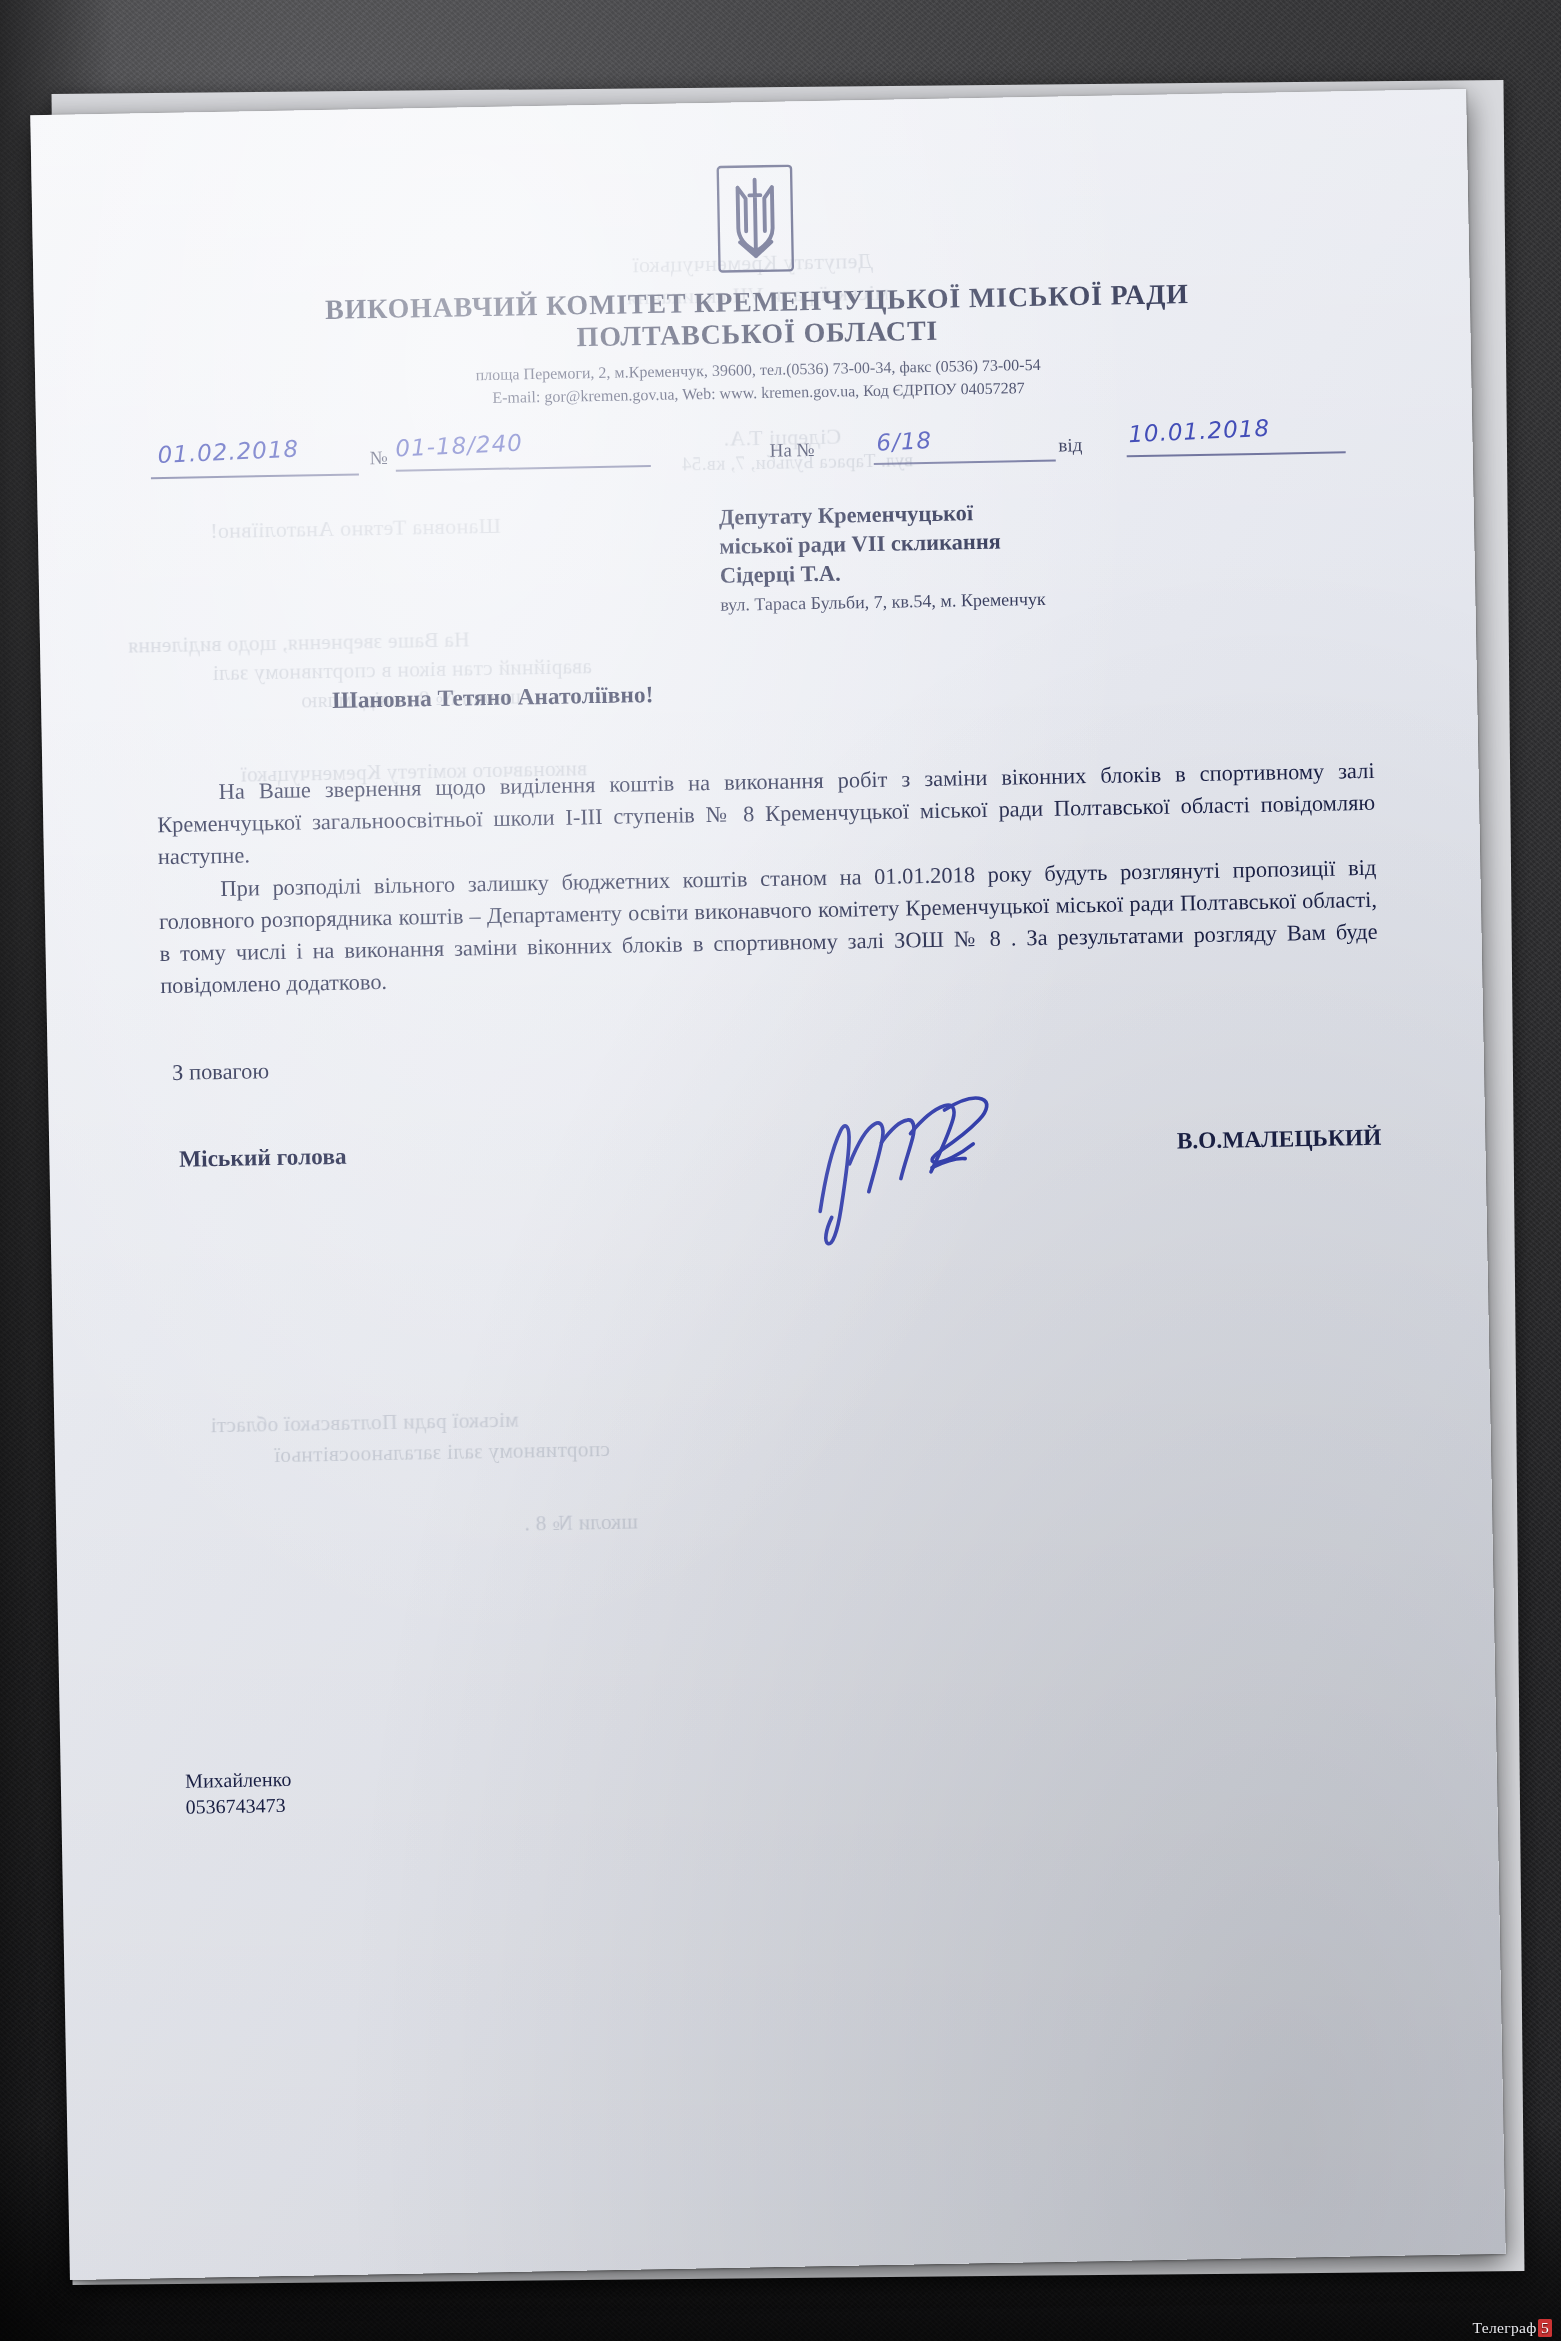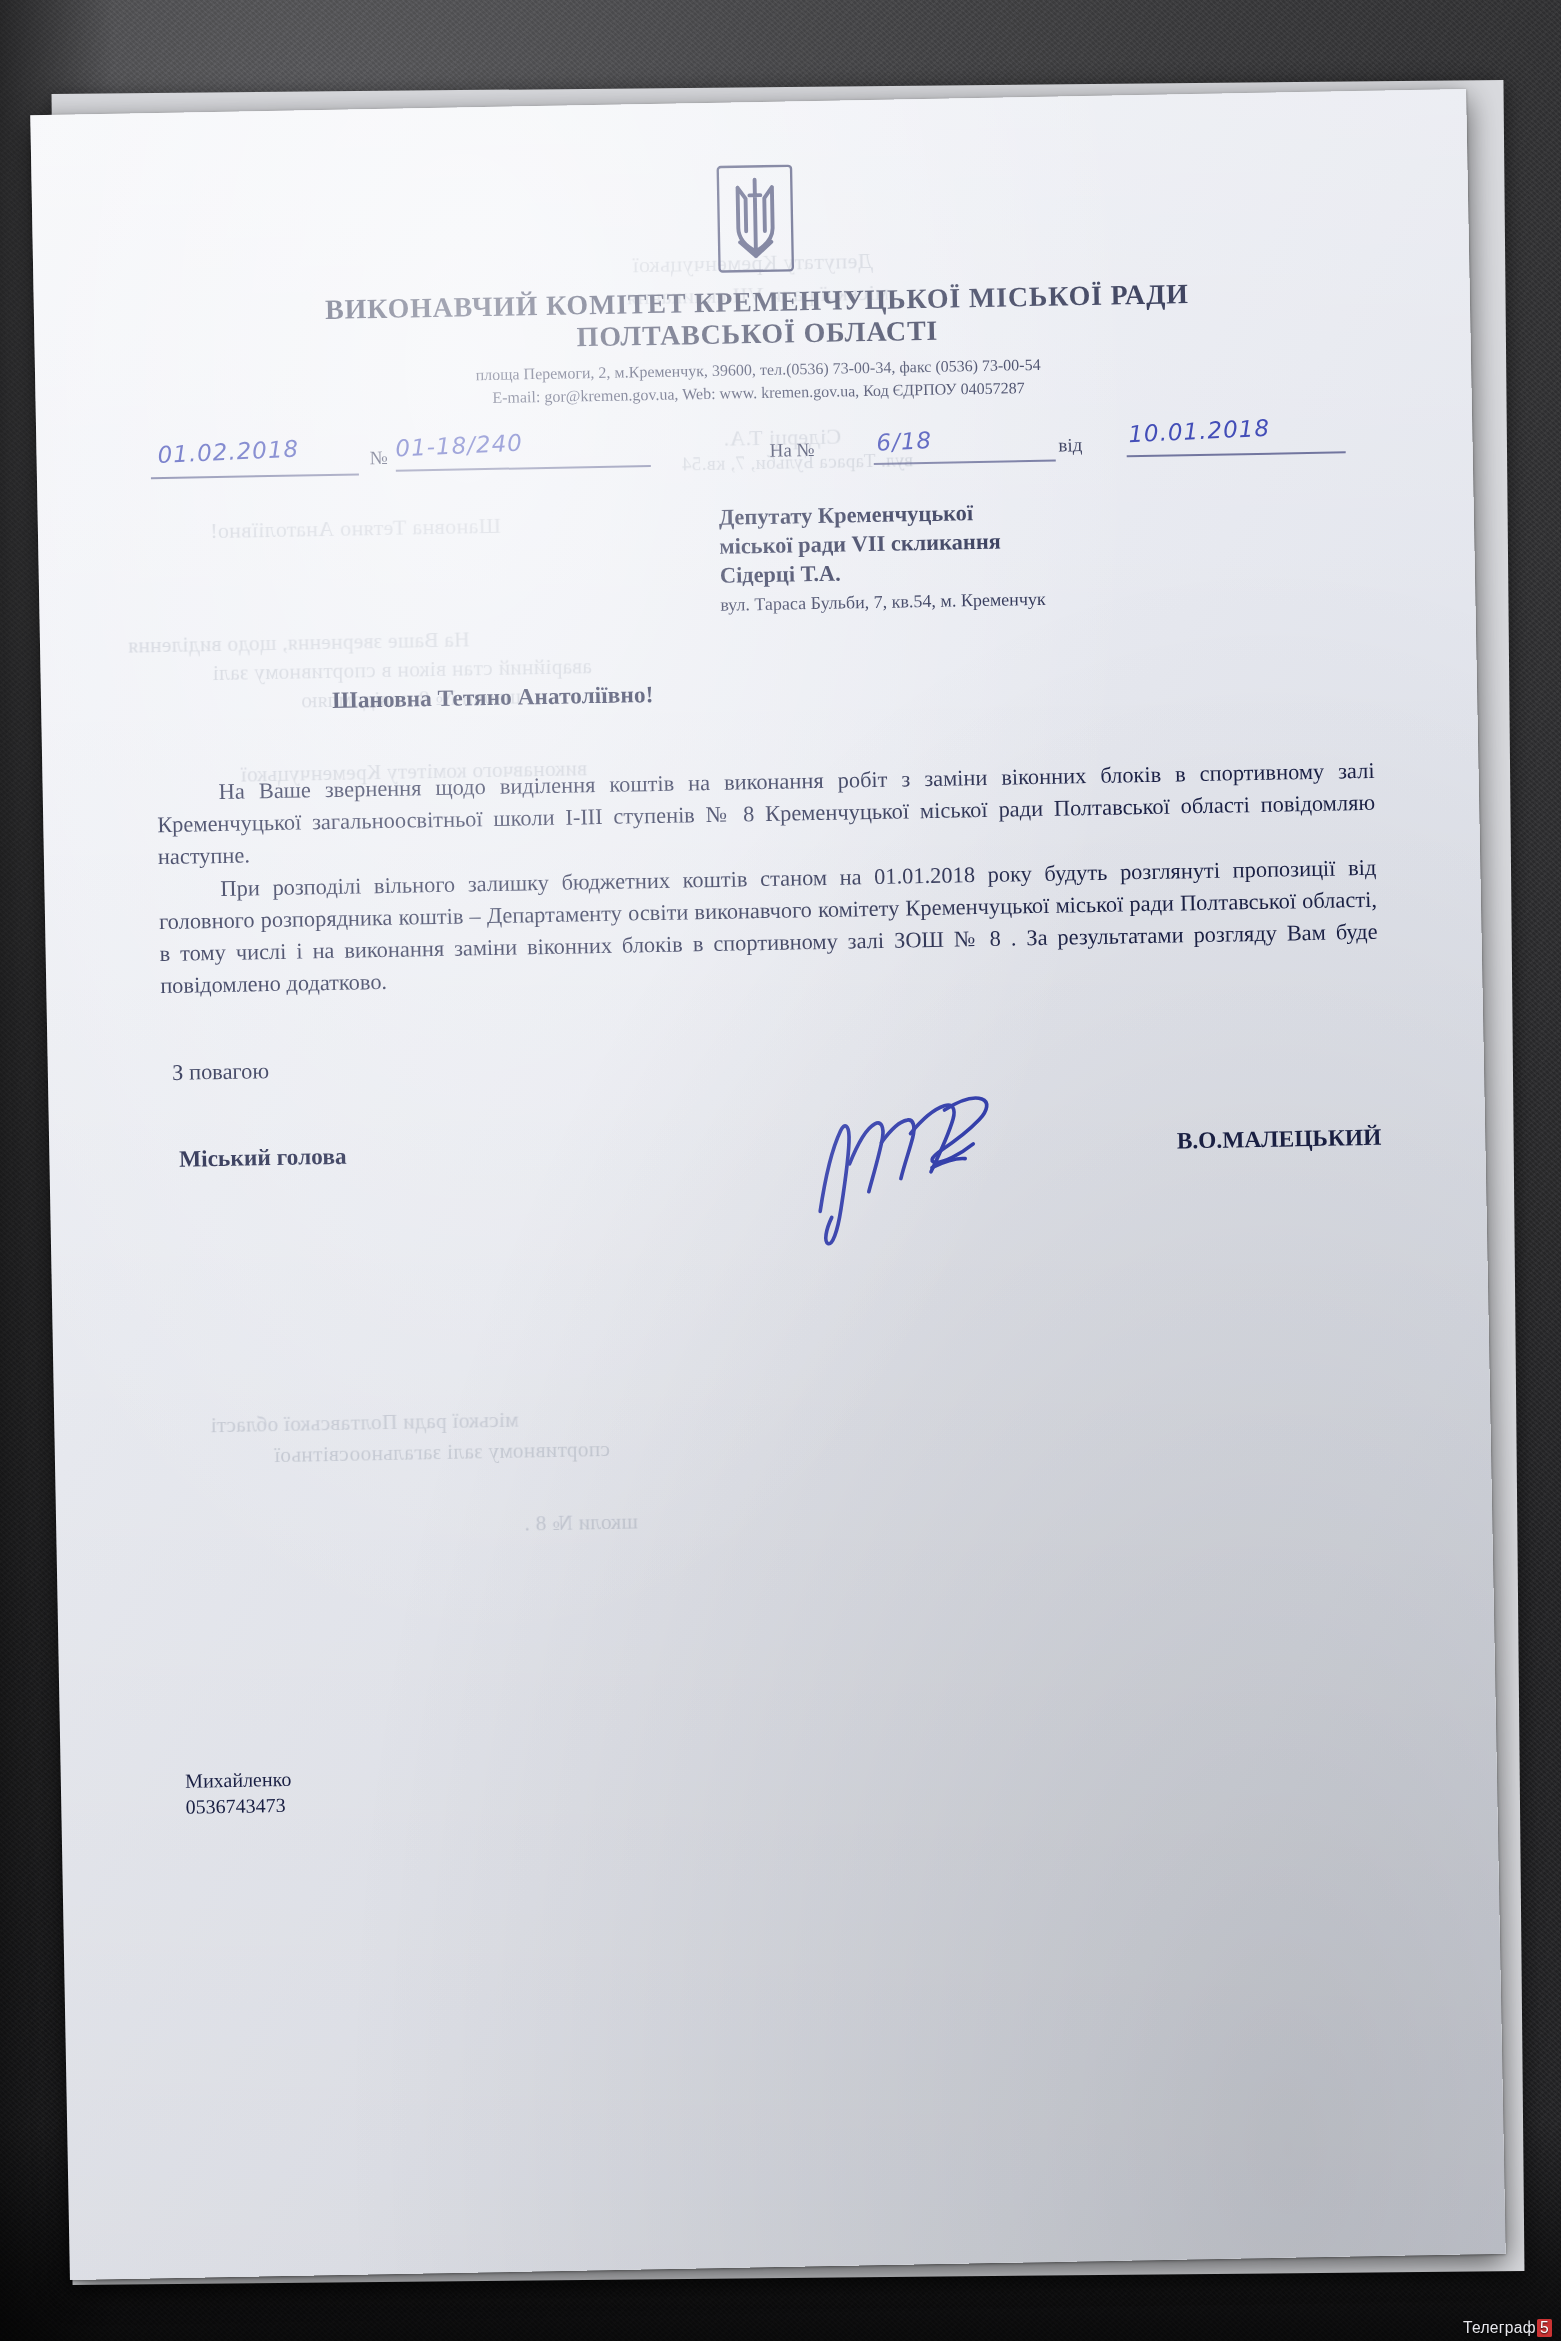--- a/index.html
+++ b/index.html
@@ -232,21 +232,21 @@
     font-size: 20px;
     color: #1b2146;
     line-height: 1.30;
   }
 
   
   .watermark {
     position: absolute;
     right: 9.4px;
     bottom: 5.2px;
-    font-family: Liberation Sans, sans-serif;
+    font-family: Liberation Serif, serif;
     font-size: 15.6px;
     color: #e9e9ee;
     letter-spacing: 0.3px;
     text-shadow: 0 0.5px 1.6px rgba(0,0,0,.8);
   }
   .watermark .wm-dot {
     display: inline-block;
     background: #c33;
     color: #fff;
     border-radius: 1.6px;

